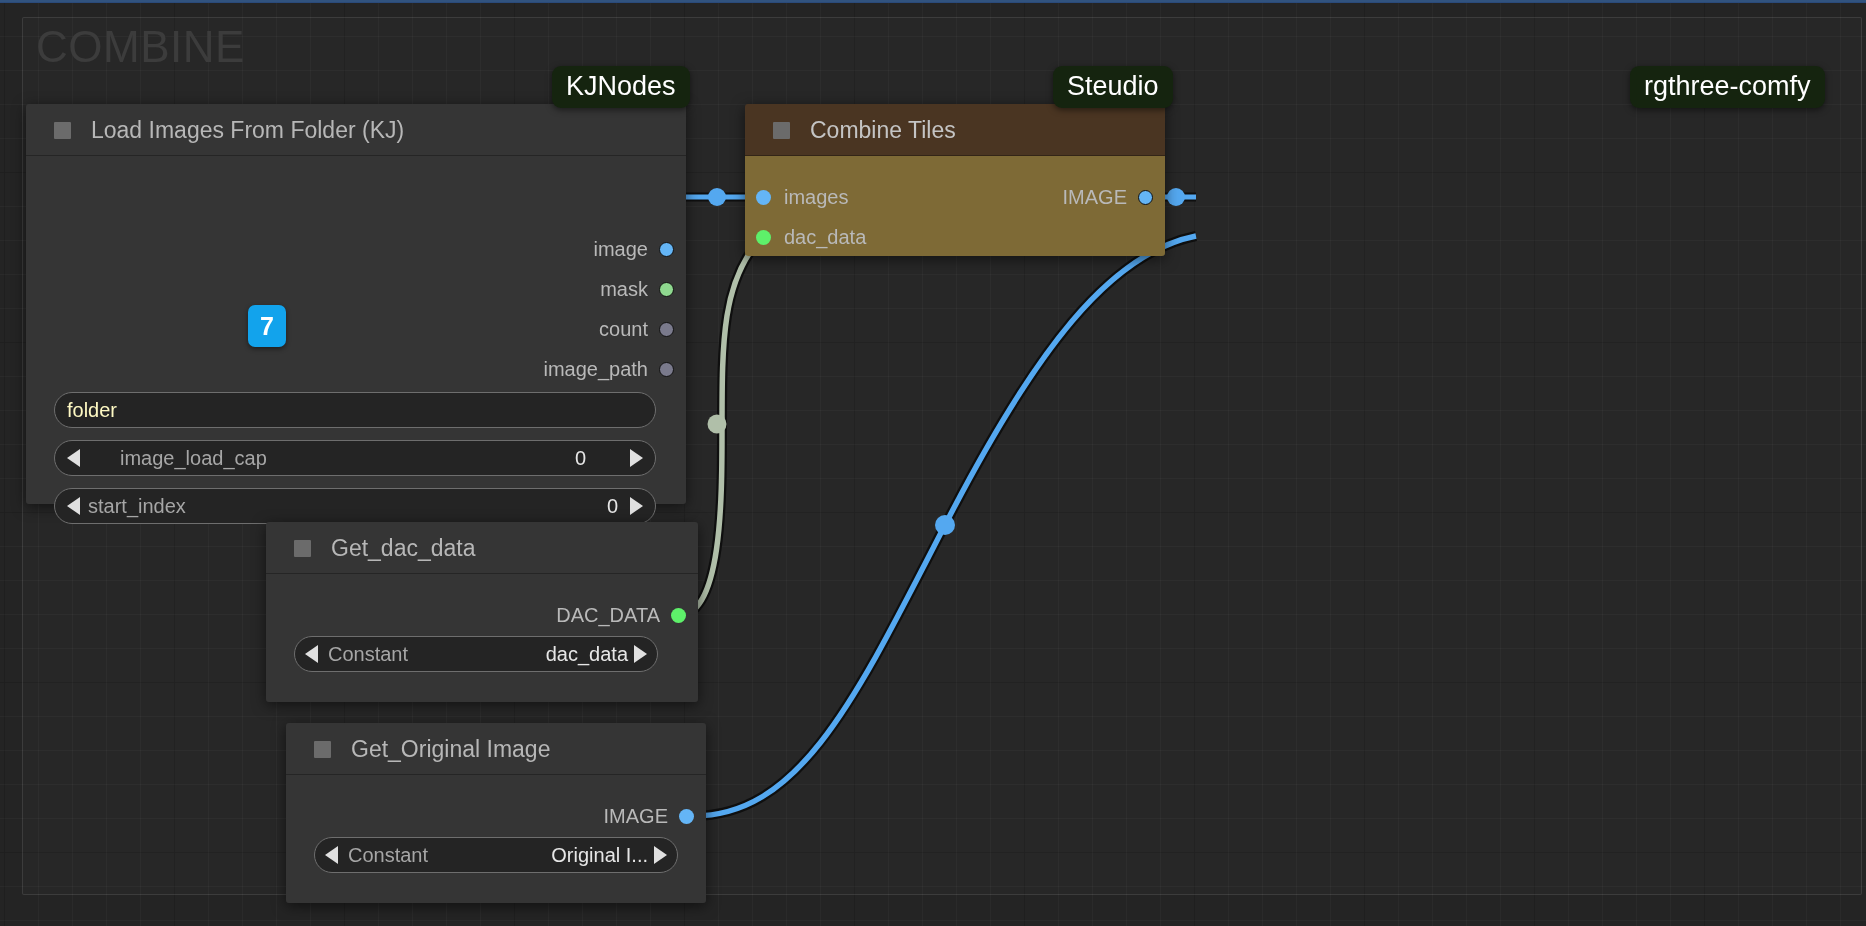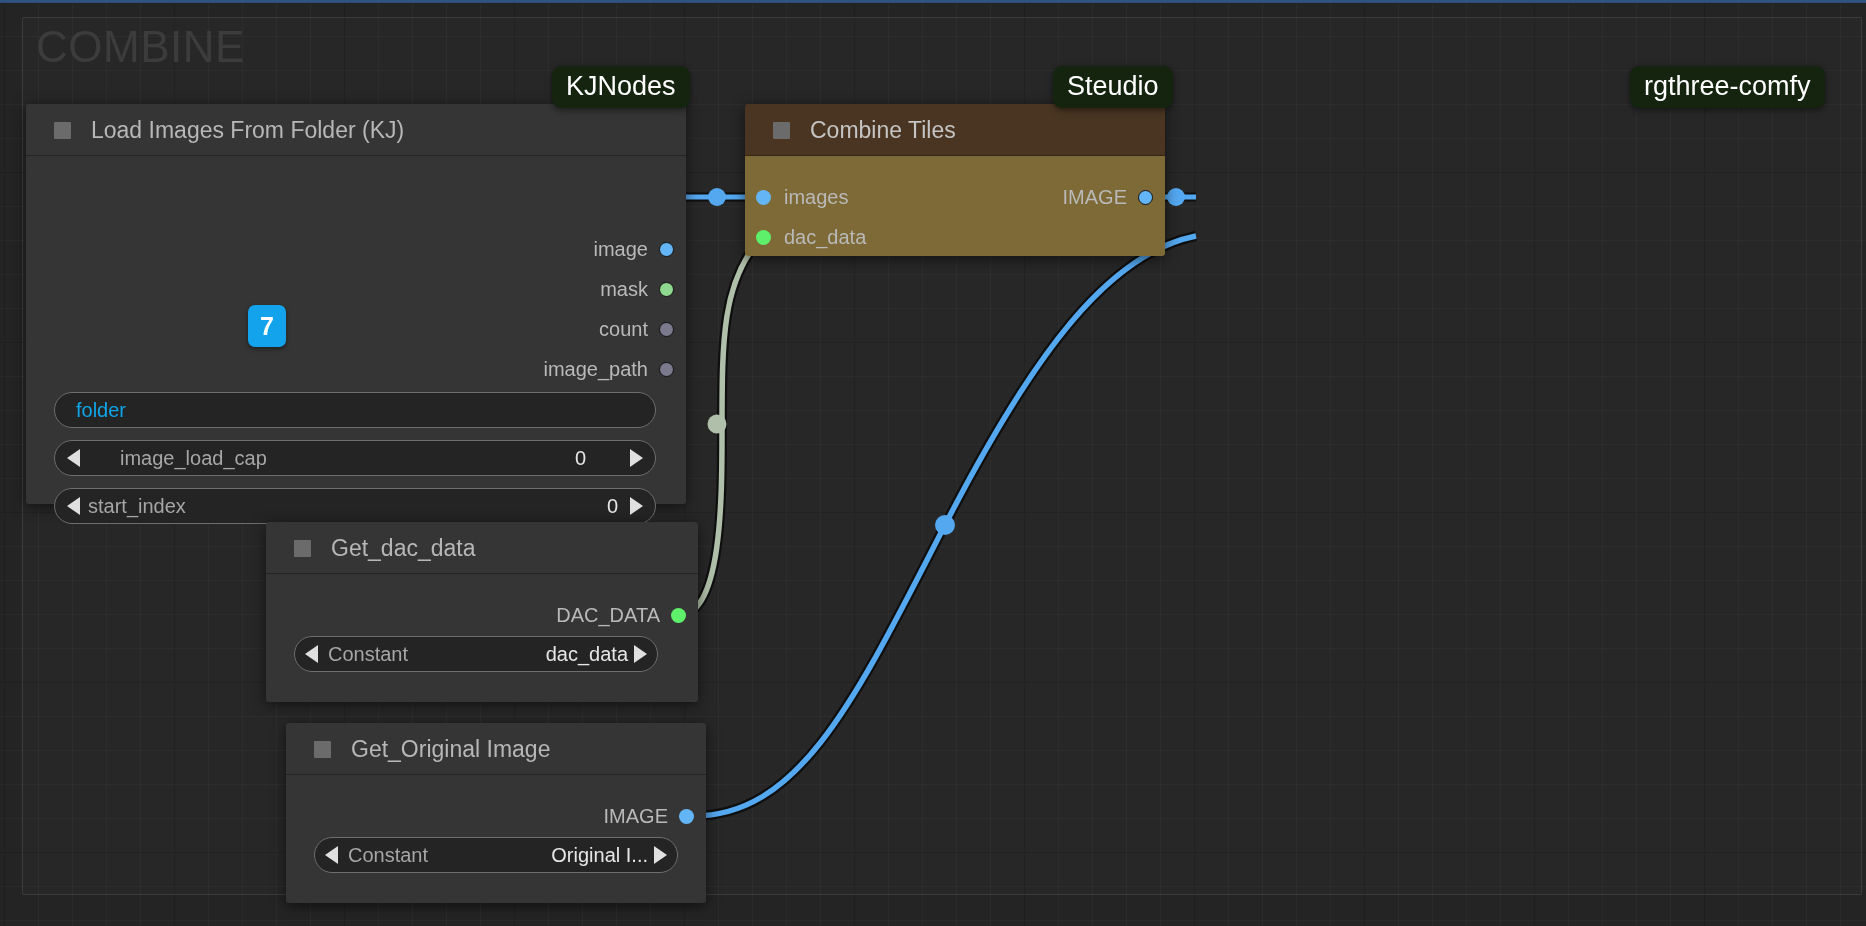--- a/index.html
+++ b/index.html
@@ -165,21 +165,21 @@
     white-space: nowrap;
   }
   .w-spacer { flex: 1 1 auto; }
   .w-value {
     font-size: 20px;
     color: #e6e6e6;
     margin-right: 12px;
     white-space: nowrap;
   }
   .widget.textfield { justify-content: flex-start; }
-  .widget.textfield .w-name { margin-left: 9px; color: #0ea5e9; }
+  .widget.textfield .w-name { margin-left: 0; color: #fef9c3; }
 
   
   .widget.combo { padding: 0 10px; }
   .widget.combo .w-name { margin-left: 10px; color: #a6a6a6; }
   .widget.combo .w-value { margin-right: 6px; }
 
   
   .pkg-badge {
     position: absolute;
     background: #15240f;

